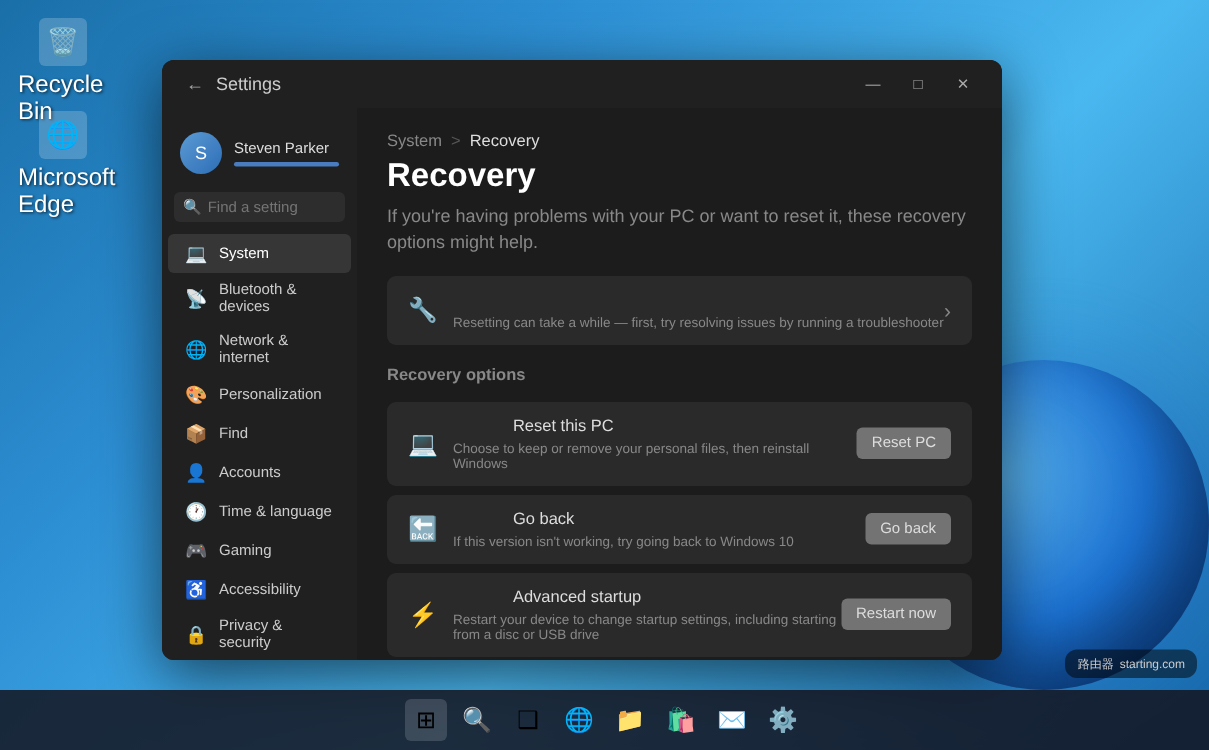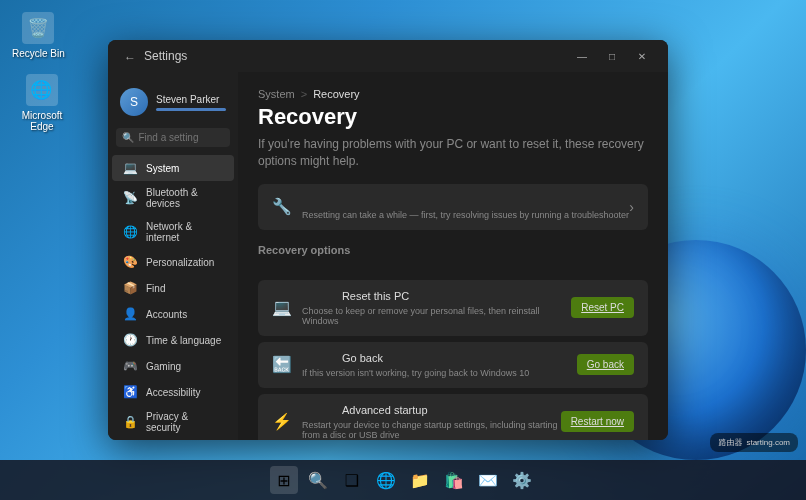--- a/index.html
+++ b/index.html
@@ -62,24 +62,23 @@
       width: 32px;
       height: 32px;
       background: rgba(255,255,255,0.2);
       border-radius: 4px;
       display: flex;
       align-items: center;
       justify-content: center;
       font-size: 18px;
     }
     .desktop-icon .icon-label {
-      font-size: 10px;
+      font-size: 16px;
       color: white;
       text-shadow: 1px 1px 2px rgba(0,0,0,0.7);
-      text-align: center;
       max-width: 60px;
     }
 
     
     .settings-window {
       position: absolute;
       top: 40px;
       left: 108px;
       width: 560px;
       height: 400px;
@@ -308,21 +307,21 @@
     .fix-chevron {
       color: #888;
       font-size: 14px;
     }
 
     
     .section-label {
       font-size: 11px;
       color: #888;
       font-weight: 600;
-      margin-bottom: 24px;
+      margin-bottom: 12px;
     }
 
     
     .option-card {
       background: #2a2a2a;
       border-radius: 6px;
       padding: 10px 14px;
       display: flex;
       align-items: center;
       justify-content: space-between;
@@ -342,30 +341,29 @@
       color: #ddd;
       font-weight: 500;
       padding-left: 40px;
     }
     .option-text .option-desc {
       font-size: 9px;
       color: #888;
       margin-top: 4px;
     }
     .option-btn {
-      background: #4d7c0f;
+      background: #737373;
       border: none;
       border-radius: 4px;
       color: #ddd;
       font-size: 10px;
       padding: 5px 10px;
       cursor: pointer;
       white-space: nowrap;
       flex-shrink: 0;
-      text-decoration: underline;
     }
 
     
     .footer-links {
       margin-top: 14px;
     }
     .footer-link {
       display: flex;
       align-items: center;
       gap: 8px;

